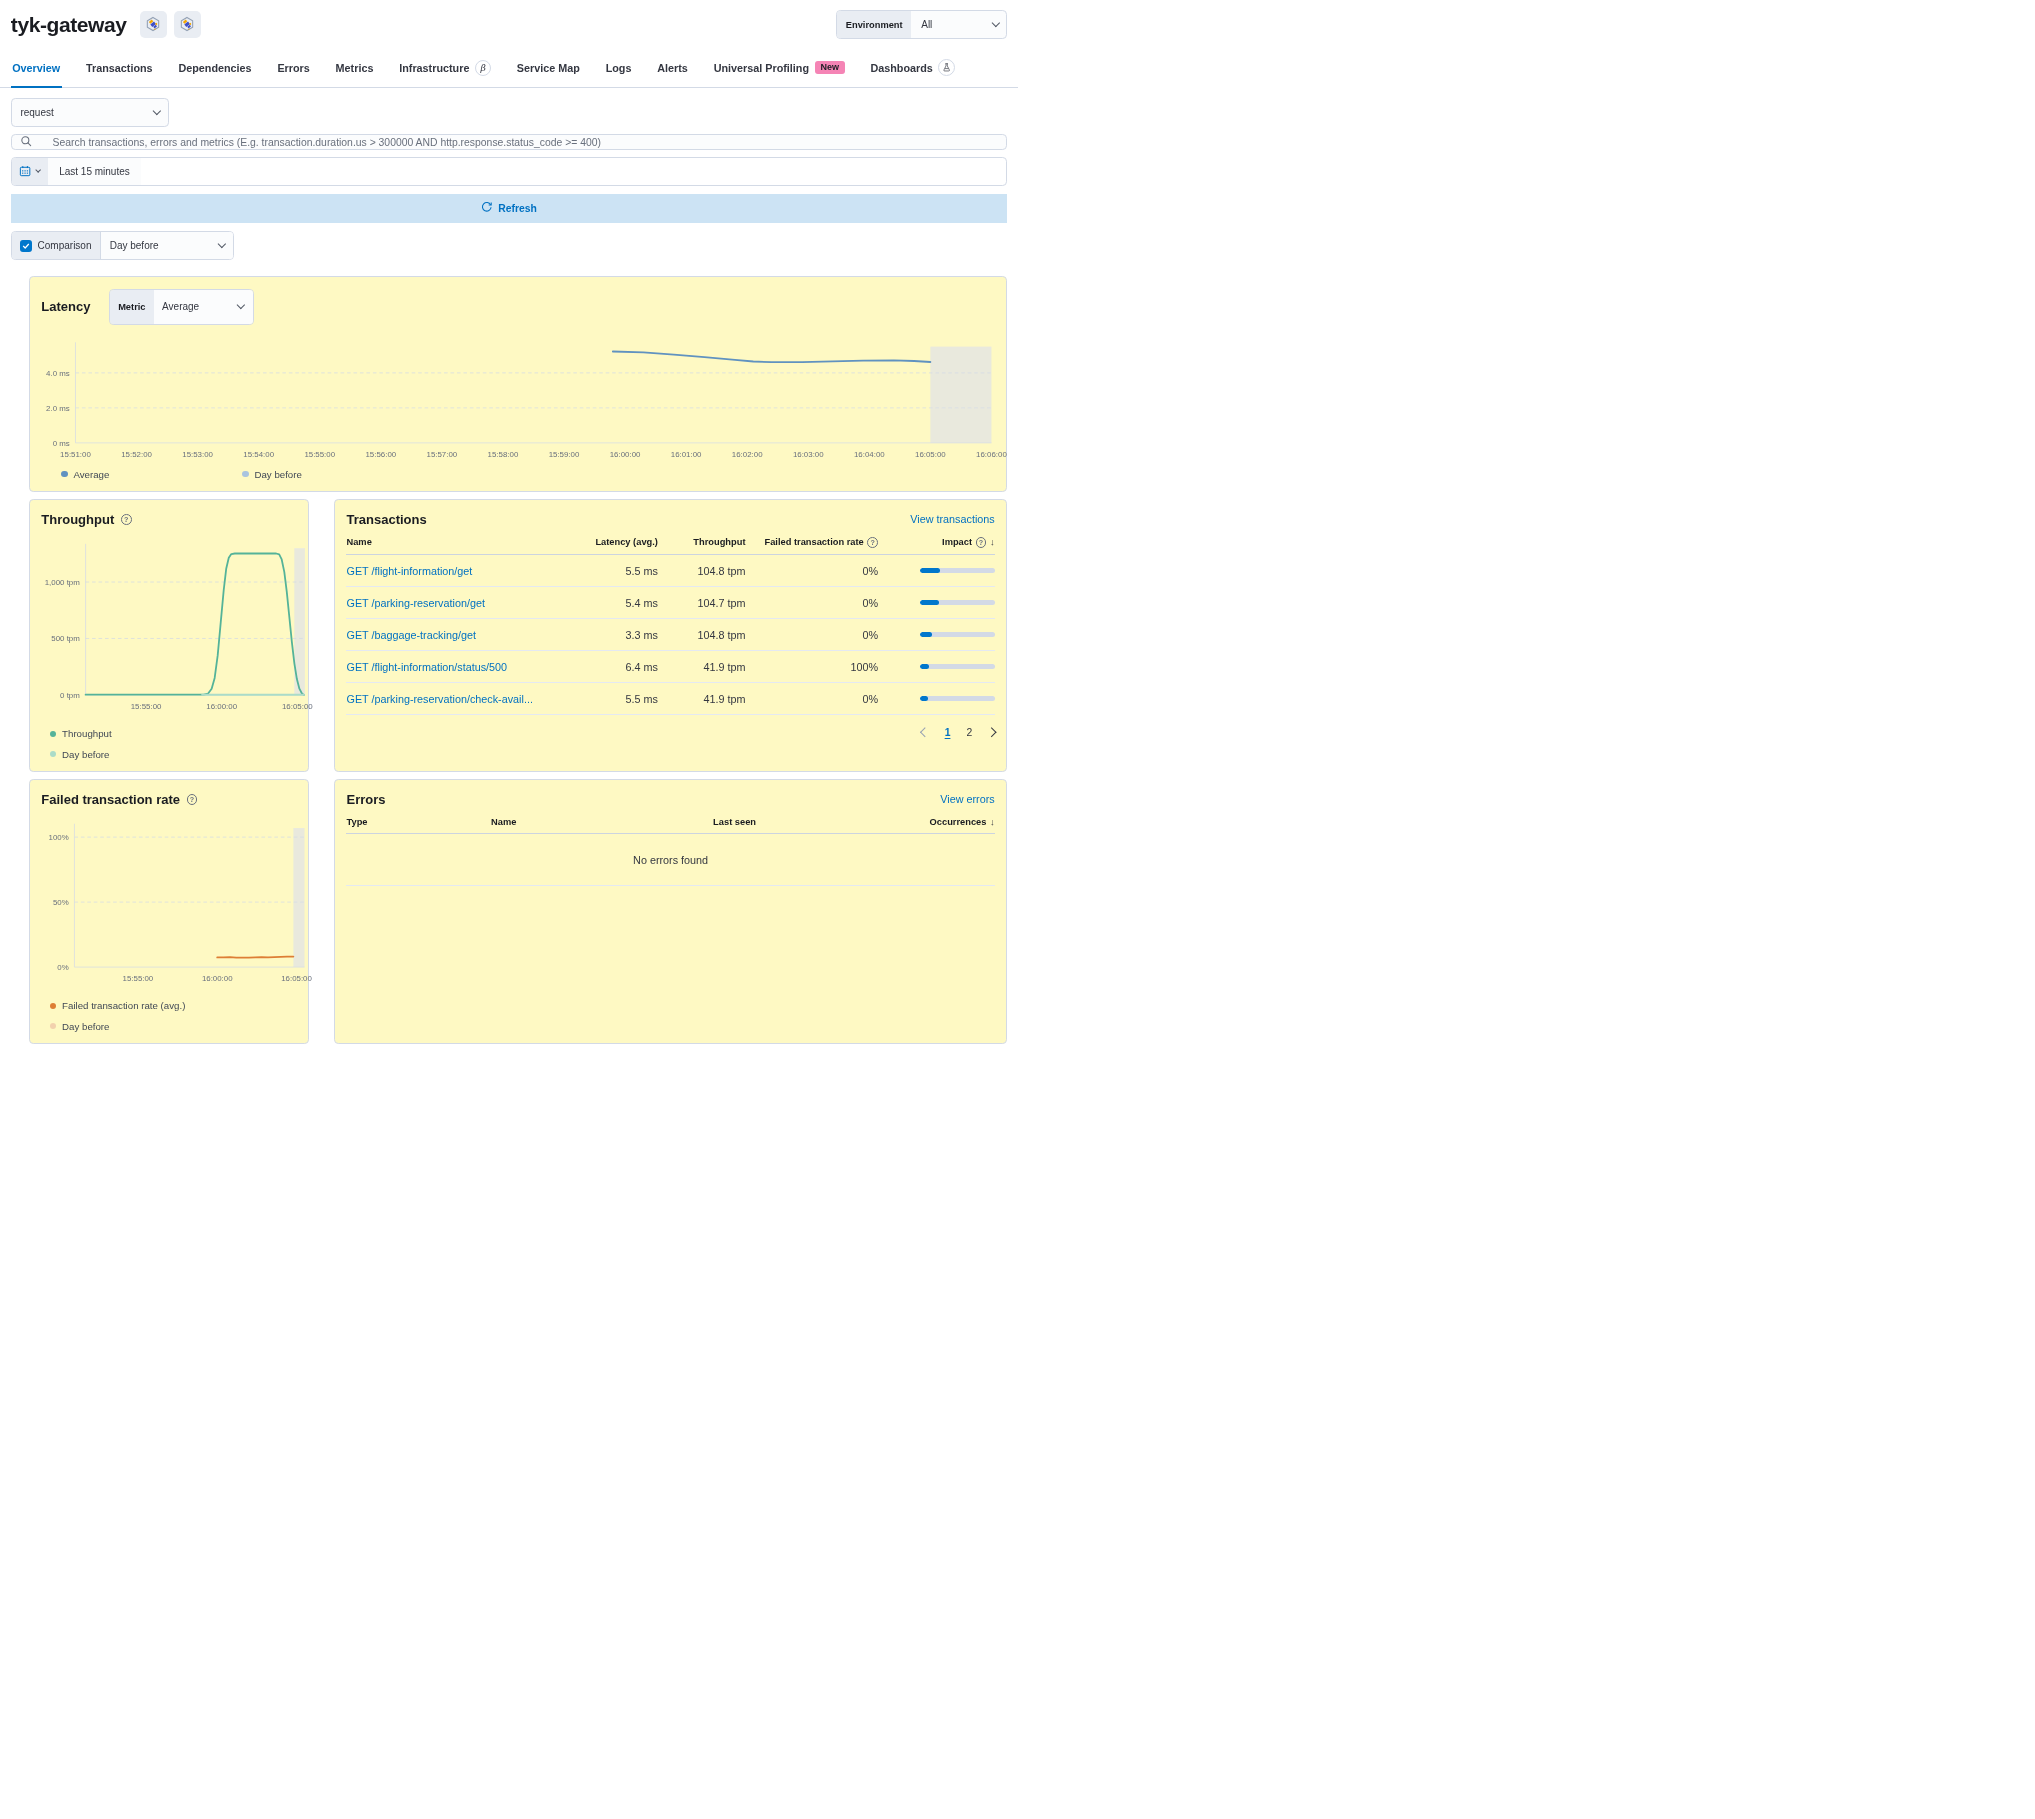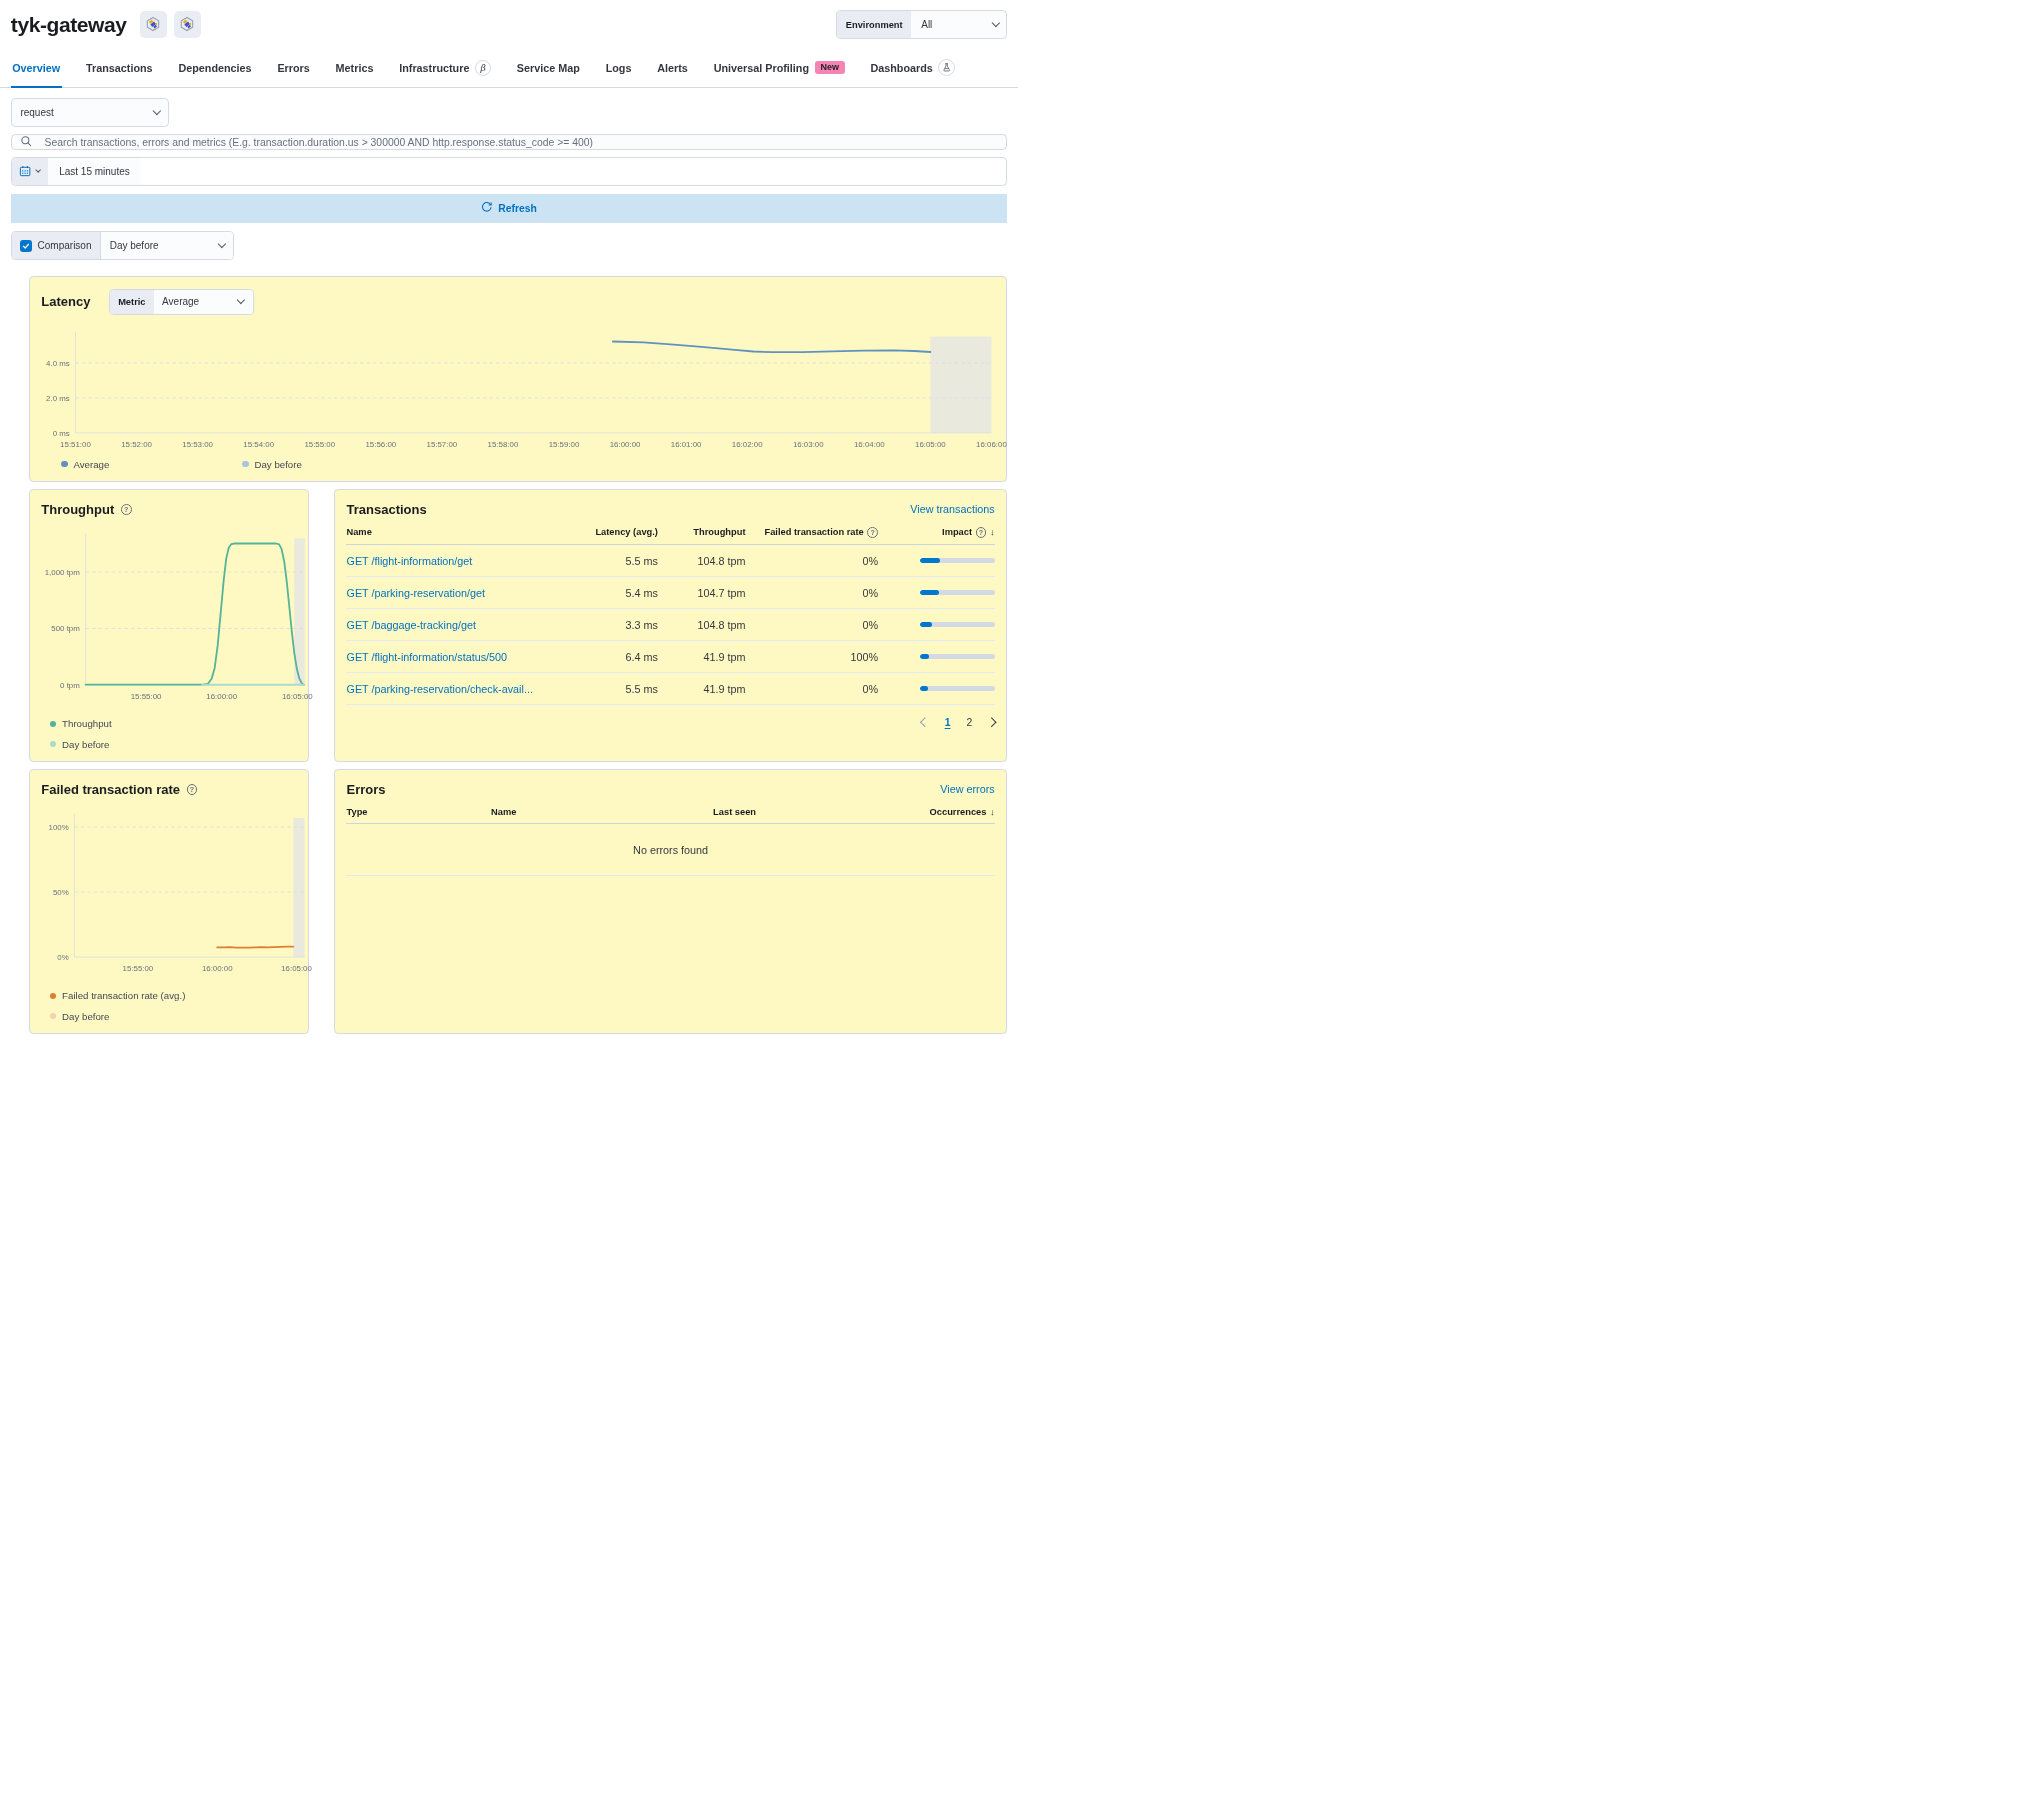--- a/index.html
+++ b/index.html
@@ -43,21 +43,21 @@
     display:inline-flex; align-items:center; justify-content:center; }
 
   
   .filters { padding:10px 10.8px 0 10.8px; }
   .filter-row1 { display:flex; gap:7.2px;flex-direction:column; }
   .select-box { height:29px; border:0.7px solid #d3dae6; border-radius:4.3px; background:#fbfcfd;
     display:flex; align-items:center; padding:0 8.6px; cursor:pointer; }
   .tx-type { width:158px; }
   .tx-type .grow { flex:1; }
   .search-box { flex:1; height:29px; border:0.7px solid #d3dae6; border-radius:4.3px; background:#fbfcfd;
-    display:flex; align-items:center; padding:0 8.6px; gap:12px; }
+    display:flex; align-items:center; padding:0 8.6px; gap:20px; }
   .search-box input { border:none; outline:none; background:transparent; flex:1; font-size:10.4px;
     font-family:"Liberation Sans", sans-serif; color:#343741; }
   .search-box input::placeholder { color:#69707d; }
   .time-ctl { display:flex; height:29px; border:0.7px solid #d3dae6; border-radius:4.3px; overflow:hidden; }
   .time-cal { background:#e9edf3; display:flex; align-items:center; gap:5px; padding:0 7.2px; cursor:pointer; }
   .time-val { background:#fbfcfd; display:flex; align-items:center; padding:0 11.5px; font-size:10px; cursor:pointer; min-width:92px; }
   .refresh-btn { height:29px; min-width:85px; background:#cce3f4; color:#0071c2; font-weight:600;
     font-size:10.4px; border:none; border-radius:0; display:flex; align-items:center;
     justify-content:center; gap:5.7px; cursor:pointer; font-family:"Liberation Sans", sans-serif; }
   .filter-row2 { margin-top:8.6px; display:flex; }
@@ -78,21 +78,21 @@
   .view-link { margin-left:auto; color:#0071c2; font-size:10.8px; text-decoration:none; cursor:pointer; }
   .qm { width:10.8px; height:10.8px; border:0.7px solid #69707d; border-radius:50%; display:inline-flex;
     align-items:center; justify-content:center; font-size:7.2px; font-weight:600; color:#69707d; }
   .qm::after { content:"?"; }
   .sort-down::after { content:"\2193"; font-size:9.3px; color:#343741; }
 
   .grid-row { display:grid; grid-template-columns:298px 1fr; gap:7.2px; margin-top:7.2px; align-items:stretch; }
 
   
   .latency-head { display:flex; align-items:center; gap:18.7px; }
-  .metric-select { display:flex; height:26px; border:0.7px solid #d3dae6; border-radius:4.3px; overflow:hidden; }
+  .metric-select { display:flex; height:36px; border:0.7px solid #d3dae6; border-radius:4.3px; overflow:hidden; }
   .metric-label { background:#e9edf3; display:flex; align-items:center; padding:0 8px;
     font-size:9.3px; font-weight:600; color:#1a1c21; }
   .metric-val { background:#fbfcfd; display:flex; align-items:center; padding:0 8.6px; min-width:99px;
     font-size:10px; cursor:pointer; }
   .metric-val .grow { flex:1; }
 
   .legend { display:flex; align-items:center; font-size:9.7px; color:#404855; }
   .legend-item { display:flex; align-items:center; gap:5.7px; cursor:pointer; }
   .dot { width:6.5px; height:6.5px; border-radius:50%; flex:none; }
   .legend-h .legend-item:first-child { width:181px; }

